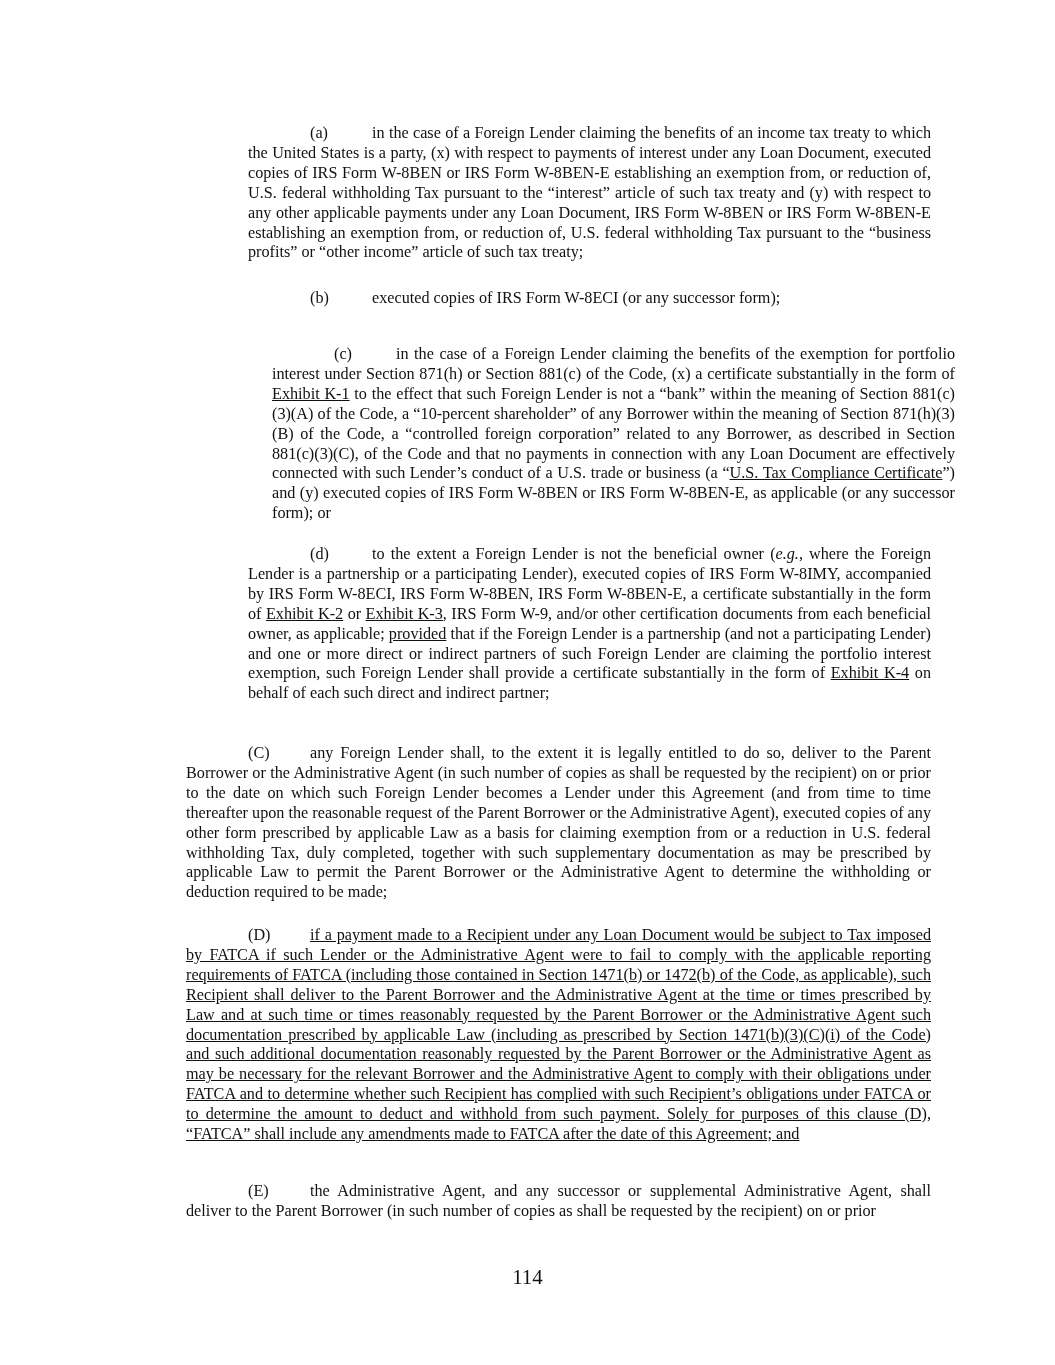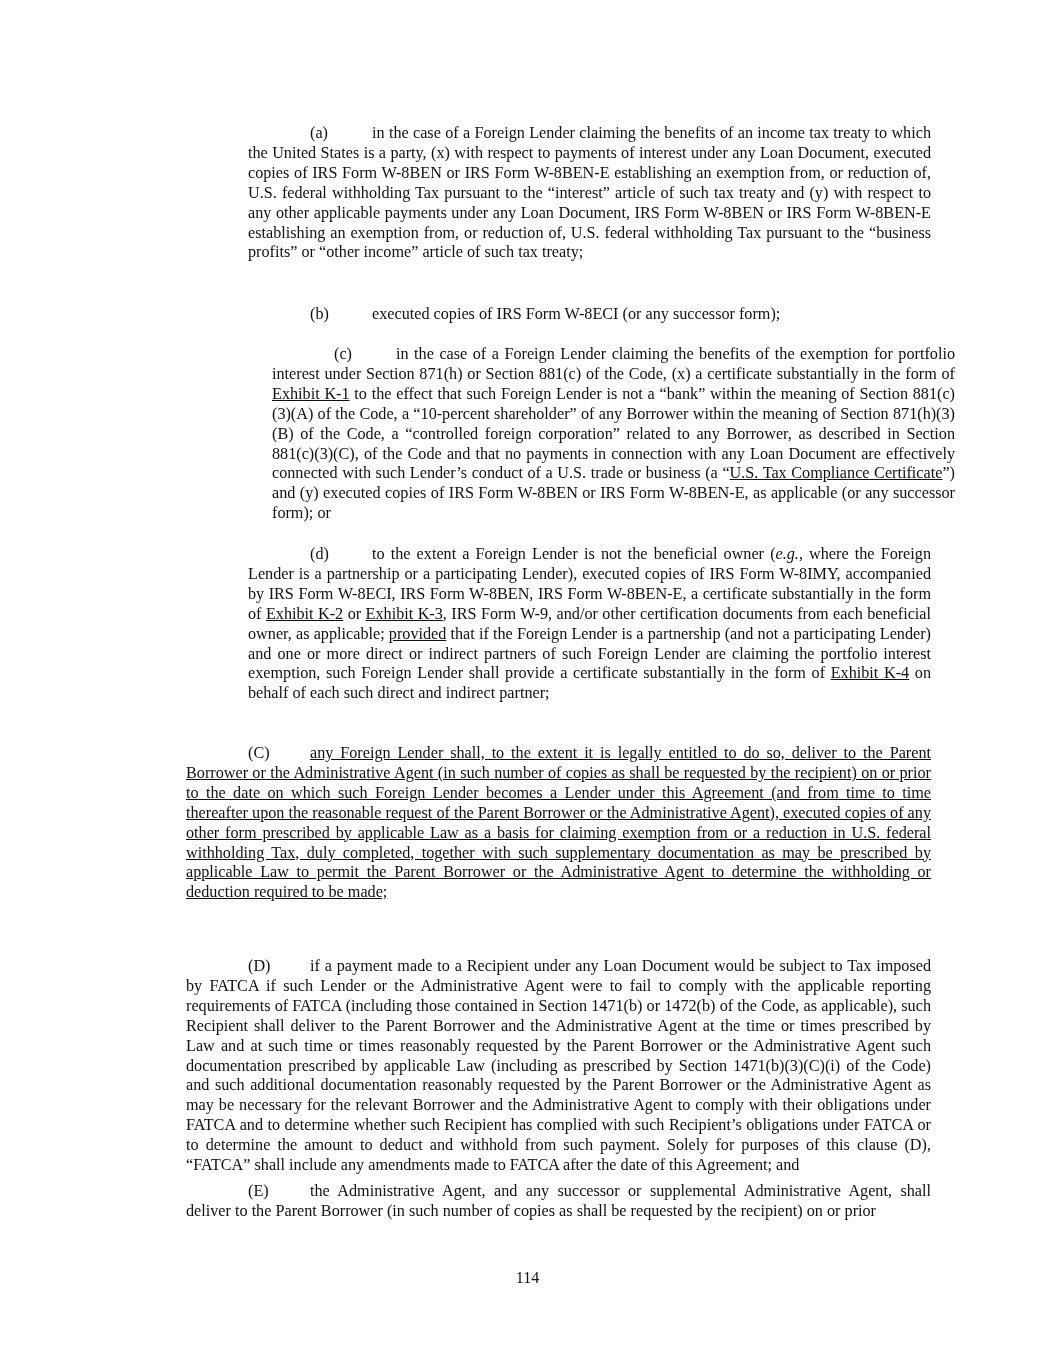--- a/index.html
+++ b/index.html
@@ -12,48 +12,48 @@
   .para.inner { left: 248px; width: 683px; }
   .para.outer { left: 186px; width: 745px; }
   .para .lbl { display: inline-block; }
   .para.inner .lead { display: inline-block; width: 124px; }
   .para.inner .lead .lbl { margin-left: 62px; width: 62px; }
   .para.outer .lead { display: inline-block; width: 124px; }
   .para.outer .lead .lbl { margin-left: 62px; width: 62px; }
   .u { text-decoration: underline; }
   .i { font-style: italic; margin-top: 19px; }
   .last-left { text-align-last: left; }
-  .pagenum { position: absolute; top: 1268px; left: 0; width: 1055px; text-align: center; font-family: "Liberation Serif", serif; font-size: 16px; }
+  .pagenum { position: absolute; top: 1268px; left: 0; width: 1055px; text-align: center; font-family: "Liberation Serif", serif; font-size: 21px; }
 </style>
 </head>
 <body>
 
 <div class="page">
 
   <p class="para inner last-left" style="top:124px;">
     <span class="lead"><span class="lbl">(a)</span></span><span>in the case of a Foreign Lender claiming the benefits of an income tax treaty to which the United States is a party, (x) with respect to payments of interest under any Loan Document, executed copies of IRS Form W-8BEN or IRS Form W-8BEN-E establishing an exemption from, or reduction of, U.S. federal withholding Tax pursuant to the “interest” article of such tax treaty and (y) with respect to any other applicable payments under any Loan Document, IRS Form W-8BEN or IRS Form W-8BEN-E establishing an exemption from, or reduction of, U.S. federal withholding Tax pursuant to the “business profits” or “other income” article of such tax treaty;</span>
   </p>
 
-  <p class="para inner last-left" style="top:305px;">
+  <p class="para inner last-left" style="top:289px;">
     <span class="lead"><span class="lbl">(b)</span></span><span>executed copies of IRS Form W-8ECI (or any successor form);</span>
   </p>
 
   <p class="para inner last-left" style="top:345px;margin-left:24px;">
     <span class="lead"><span class="lbl">(c)</span></span><span>in the case of a Foreign Lender claiming the benefits of the exemption for portfolio interest under Section 871(h) or Section 881(c) of the Code, (x) a certificate substantially in the form of </span><span class="u">Exhibit K-1</span><span> to the effect that such Foreign Lender is not a “bank” within the meaning of Section 881(c)(3)(A) of the Code, a “10-percent shareholder” of any Borrower within the meaning of Section 871(h)(3)(B) of the Code, a “controlled foreign corporation” related to any Borrower, as described in Section 881(c)(3)(C), of the Code and that no payments in connection with any Loan Document are effectively connected with such Lender’s conduct of a U.S. trade or business (a “</span><span class="u">U.S. Tax Compliance Certificate</span><span>”) and (y) executed copies of IRS Form W-8BEN or IRS Form W-8BEN-E, as applicable (or any successor form); or</span>
   </p>
 
   <p class="para inner last-left" style="top:545px;">
     <span class="lead"><span class="lbl">(d)</span></span><span>to the extent a Foreign Lender is not the beneficial owner (</span><span class="i">e.g.</span><span>, where the Foreign Lender is a partnership or a participating Lender), executed copies of IRS Form W-8IMY, accompanied by IRS Form W-8ECI, IRS Form W-8BEN, IRS Form W-8BEN-E, a certificate substantially in the form of </span><span class="u">Exhibit K-2</span><span> or </span><span class="u">Exhibit K-3</span><span>, IRS Form W-9, and/or other certification documents from each beneficial owner, as applicable; </span><span class="u">provided</span><span> that if the Foreign Lender is a partnership (and not a participating Lender) and one or more direct or indirect partners of such Foreign Lender are claiming the portfolio interest exemption, such Foreign Lender shall provide a certificate substantially in the form of </span><span class="u">Exhibit K-4</span><span> on behalf of each such direct and indirect partner;</span>
   </p>
 
-  <p class="para outer last-left" style="top:744px;text-decoration:underline;">
+  <p class="para outer last-left" style="top:744px;">
     <span class="lead"><span class="lbl">(C)</span></span><span>any Foreign Lender shall, to the extent it is legally entitled to do so, deliver to the Parent Borrower or the Administrative Agent (in such number of copies as shall be requested by the recipient) on or prior to the date on which such Foreign Lender becomes a Lender under this Agreement (and from time to time thereafter upon the reasonable request of the Parent Borrower or the Administrative Agent), executed copies of any other form prescribed by applicable Law as a basis for claiming exemption from or a reduction in U.S. federal withholding Tax, duly completed, together with such supplementary documentation as may be prescribed by applicable Law to permit the Parent Borrower or the Administrative Agent to determine the withholding or deduction required to be made;</span>
   </p>
 
-  <p class="para outer last-left" style="top:957px;">
+  <p class="para outer last-left" style="top:926px;text-decoration:underline;">
     <span class="lead"><span class="lbl">(D)</span></span><span>if a payment made to a Recipient under any Loan Document would be subject to Tax imposed by FATCA if such Lender or the Administrative Agent were to fail to comply with the applicable reporting requirements of FATCA (including those contained in Section 1471(b) or 1472(b) of the Code, as applicable), such Recipient shall deliver to the Parent Borrower and the Administrative Agent at the time or times prescribed by Law and at such time or times reasonably requested by the Parent Borrower or the Administrative Agent such documentation prescribed by applicable Law (including as prescribed by Section 1471(b)(3)(C)(i) of the Code) and such additional documentation reasonably requested by the Parent Borrower or the Administrative Agent as may be necessary for the relevant Borrower and the Administrative Agent to comply with their obligations under FATCA and to determine whether such Recipient has complied with such Recipient’s obligations under FATCA or to determine the amount to deduct and withhold from such payment.  Solely for purposes of this clause (D), “FATCA” shall include any amendments made to FATCA after the date of this Agreement; and</span>
   </p>
 
   <p class="para outer" style="top:1182px;">
     <span class="lead"><span class="lbl">(E)</span></span><span>the Administrative Agent, and any successor or supplemental Administrative Agent, shall deliver to the Parent Borrower (in such number of copies as shall be requested by the recipient) on or prior</span>
   </p>
 
   <div class="pagenum">114</div>
 </div>
 

